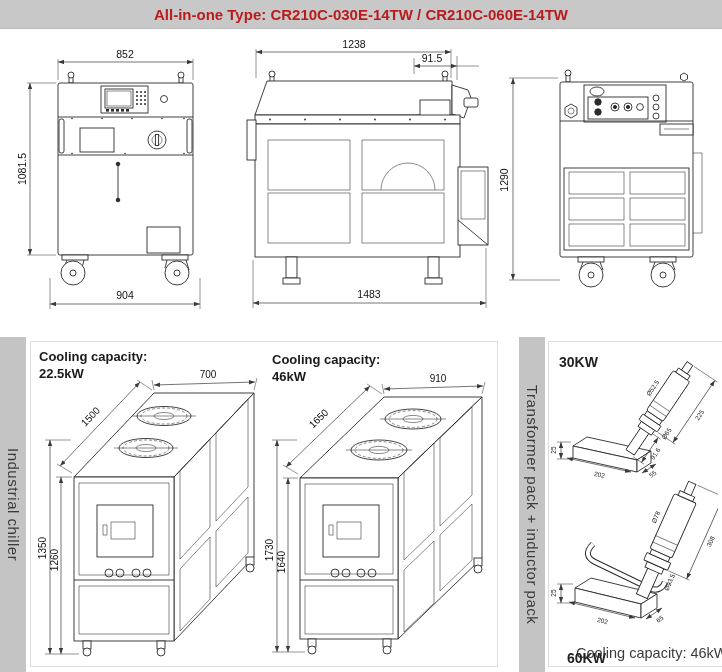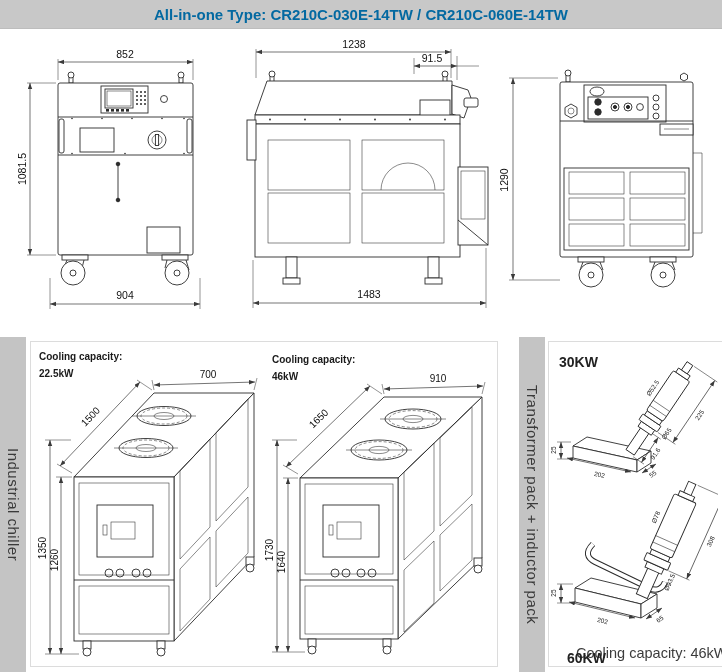--- a/index.html
+++ b/index.html
@@ -1,37 +1,37 @@
 <!DOCTYPE html>
 <html><head>
 <meta charset="utf-8">
 <style>
   html,body{margin:0;padding:0;background:#fff;}
   #stage{position:relative;width:722px;height:672px;background:#fff;overflow:hidden;
          font-family:"Liberation Sans",sans-serif;}
   .titlebar{position:absolute;left:0;top:0;width:722px;height:28px;background:#c8c8c8;
             display:flex;align-items:center;justify-content:center;
-            font-size:15px;font-weight:bold;color:#0369a1;border-bottom:1px solid #bdbdbd;}
+            font-size:15px;font-weight:bold;color:#b91c1c;border-bottom:1px solid #bdbdbd;}
   svg text{font-family:"Liberation Sans",sans-serif;text-anchor:middle;fill:#111;}
   .s{stroke:#2b2b2b;fill:none;stroke-width:.9;}
   .sf{stroke:#2b2b2b;fill:#fff;stroke-width:.9;}
   .thin{stroke:#2b2b2b;fill:none;stroke-width:.55;}
   .dk{stroke:#2b2b2b;fill:#2b2b2b;}
   .ext{stroke:#3a3a3a;stroke-width:.55;fill:none;}
   .dim{stroke:#3a3a3a;stroke-width:.7;fill:none;
        marker-start:url(#as);marker-end:url(#ae);}
   text.d{font-size:10.5px;}
   text.d2{font-size:10px;}
   text.d3{font-size:6.5px;fill:#222;}
   .vstrip{position:absolute;width:26px;background:#c4c4c4;
           display:flex;align-items:center;justify-content:center;}
   .vstrip span{writing-mode:vertical-rl;font-size:15px;color:#3a3a3a;letter-spacing:.5px;white-space:nowrap;}
   .panel{position:absolute;background:#fff;border:1px solid #dcdcdc;box-sizing:border-box;}
   .panel svg{position:absolute;left:0;top:0;}
-  .caplabel{position:absolute;font-size:10px;font-weight:bold;color:#1a1a1a;line-height:17px;z-index:3;}
+  .caplabel{position:absolute;font-size:13px;font-weight:bold;color:#1a1a1a;line-height:17px;z-index:3;}
   .kwlabel{position:absolute;font-size:14px;font-weight:bold;color:#222;z-index:3;}
   .caption{position:absolute;font-size:14.5px;color:#3c3c3c;z-index:2;white-space:nowrap;}
 </style>
 </head>
 <body>
 
 <div id="stage">
 
   <div class="titlebar">
     <span>All-in-one Type: CR210C-030E-14TW / CR210C-060E-14TW</span>

